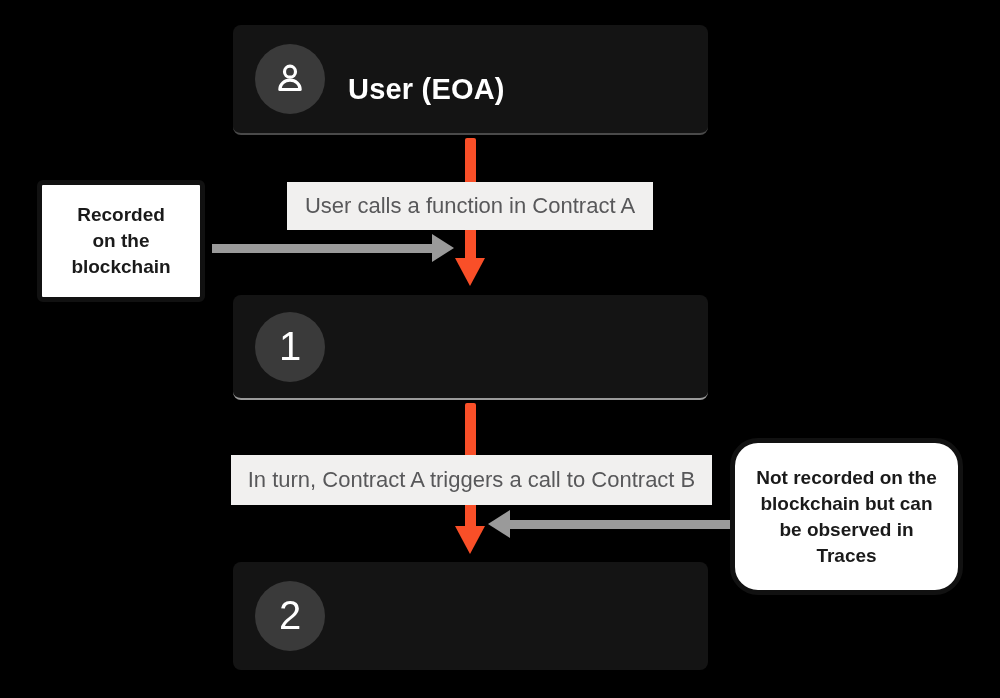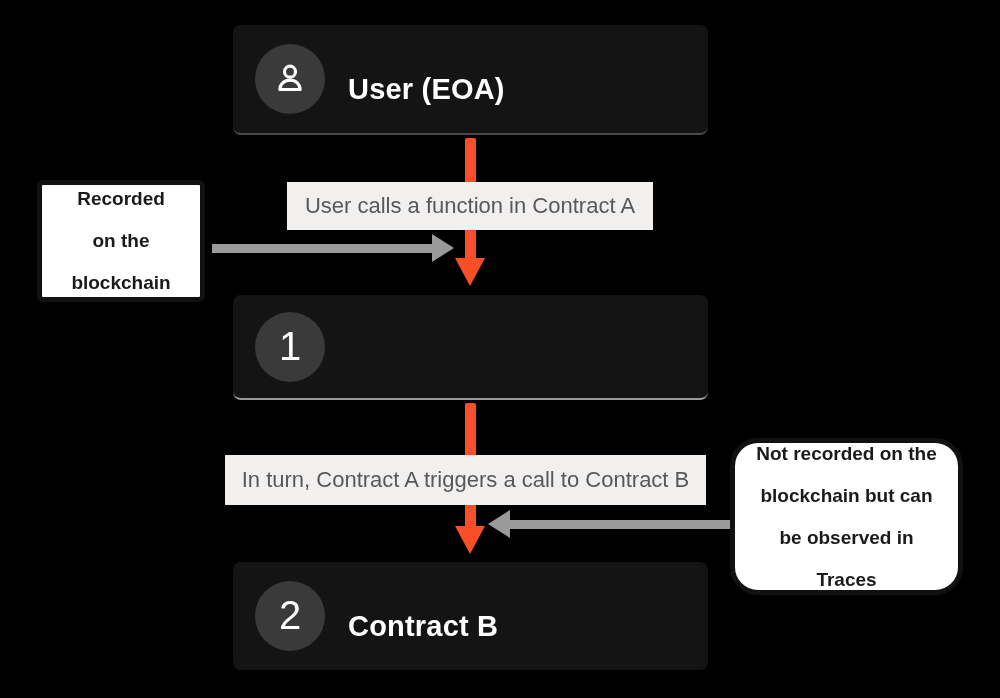--- a/index.html
+++ b/index.html
@@ -83,36 +83,36 @@
     background: var(--label_bg, #f1f0ef);
     color: var(--label_text, #58585a);
     font-size: 22px;
     display: flex;
     align-items: center;
     justify-content: center;
     z-index: 2;
     white-space: nowrap;
   }
   .edge-label-1 { left: 287px; top: 182px; width: 366px; height: 48px; }
-  .edge-label-2 { left: 225px; top: 455px; width: 481px; height: 50px; }
+  .edge-label-2 { left: 231px; top: 455px; width: 481px; height: 50px; }
 
   
   .note {
     position: absolute;
     background: var(--note_bg, #ffffff);
     border: 5px solid var(--note_border, #111111);
     border-radius: 6px;
     display: flex;
     align-items: center;
     justify-content: center;
     text-align: center;
     color: var(--note_text, #1a1a1a);
     font-size: 19px;
     font-weight: 700;
-    line-height: 42px;
+    line-height: 26px;
     z-index: 3;
   }
   .note-text { white-space: pre-line; }
   .note-left  { left: 37px;  top: 180px; width: 168px; height: 122px; }
   .note-right { left: 730px; top: 438px; width: 233px; height: 157px; border-radius: 28px; }
 
   
   .gray-tail {
     position: absolute;
     height: 9px;
@@ -180,16 +180,15 @@
 be observed in
 Traces</span>
   </div>
   <div class="gray-tail gray-tail-right"></div>
   <div class="gray-head gray-head-left"></div>
 
   <div class="node node-contract-b">
     <div class="badge-circle">
       <span class="badge-number">2</span>
     </div>
-    <div class="node-title">Contract B</div>
   </div>
 
 </div>
 
 </body></html>

